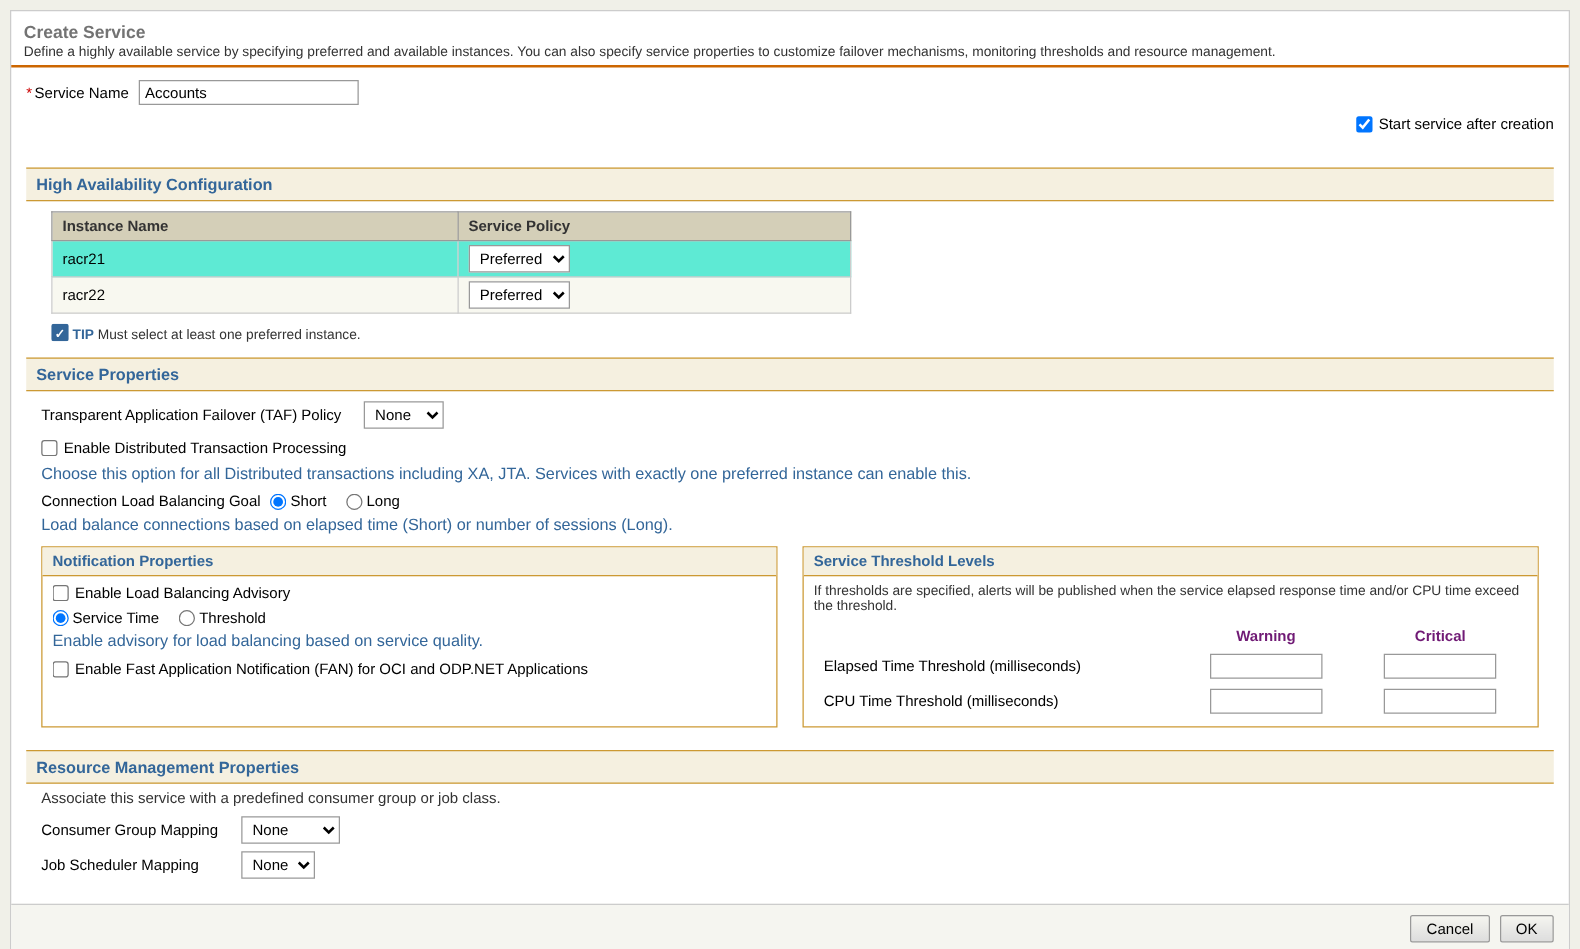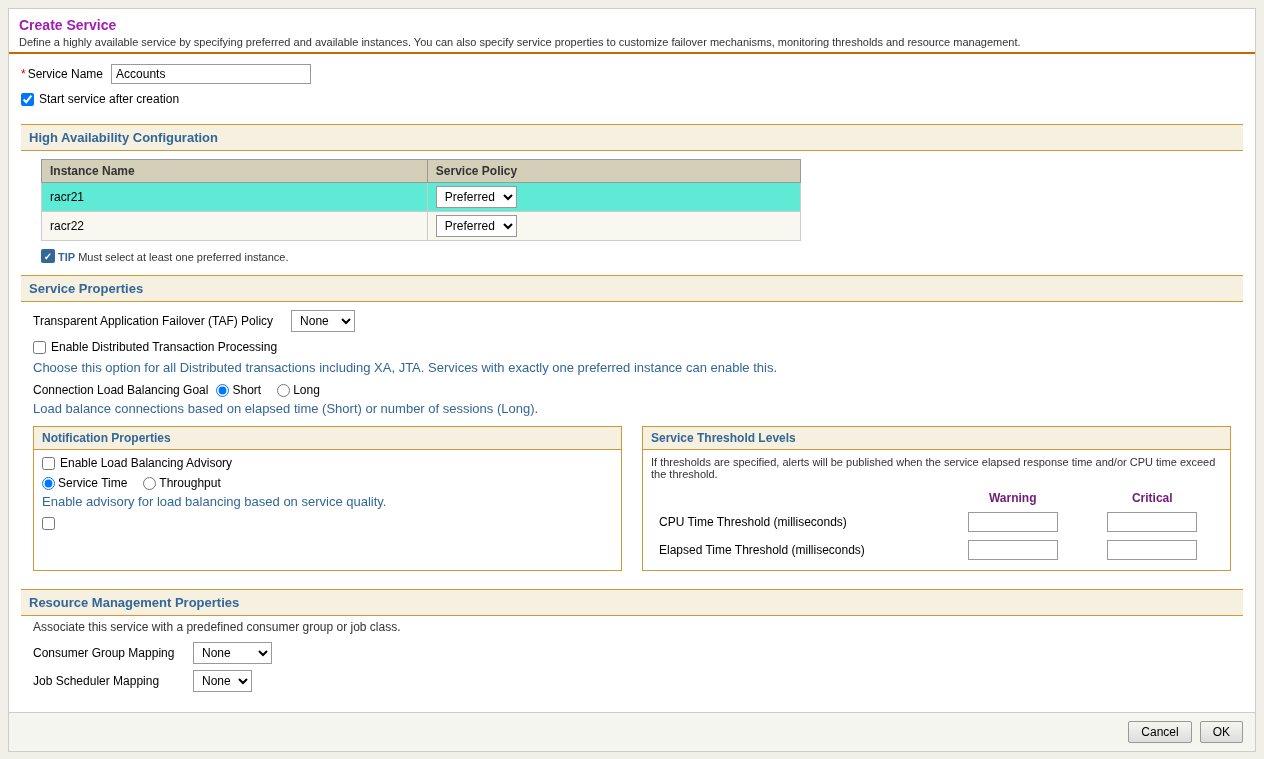--- a/index.html
+++ b/index.html
@@ -15,21 +15,21 @@
       margin: 8px;
       padding: 0;
     }
     .page-header {
       border-bottom: 2px solid #cc6600;
       padding: 8px 10px 4px 10px;
     }
     .page-title {
       font-size: 14px;
       font-weight: bold;
-      color: #a21caf;
+      color: #737373;
     }
     .page-description {
       font-size: 11px;
       color: #333;
       margin-top: 3px;
     }
     .main-content {
       padding: 10px 12px;
     }
     .form-row {
@@ -43,46 +43,47 @@
     }
     .field-label {
       font-size: 12px;
       margin-right: 8px;
       white-space: nowrap;
     }
     .text-input {
       border: 1px solid #999;
       padding: 2px 4px;
       font-size: 12px;
-      width: 200px;
+      width: 176px;
       background: #fff;
     }
     .checkbox-row {
       display: flex;
       align-items: center;
-      margin-bottom: 18px;
+      margin-bottom: 28px;
+      justify-content: flex-end;
     }
     .checkbox-row input[type=checkbox] {
       margin-right: 5px;
     }
     .section-header {
       background: #f5f0e0;
       border-top: 1px solid #cc9933;
       border-bottom: 1px solid #cc9933;
       padding: 5px 8px;
       margin-bottom: 0;
     }
     .section-title {
       color: #336699;
       font-size: 13px;
       font-weight: bold;
     }
     .ha-table {
       border: 1px solid #ccc;
-      width: 760px;
+      width: 640px;
       border-collapse: collapse;
       margin: 0 0 8px 20px;
     }
     .ha-table th {
       background: #d4cfb8;
       border: 1px solid #999;
       padding: 4px 8px;
       text-align: left;
       font-size: 12px;
       font-weight: bold;
@@ -363,56 +364,57 @@
                 <input type="checkbox" style="">
                 <span class="checkbox-label">Enable Load Balancing Advisory</span>
               </div>
               <div class="radio-group" style="margin-bottom:4px;">
                 <label>
                   <input type="radio" name="notif" value="ServiceTime" checked="" style="">
                   <span>Service Time</span>
                 </label>
                 <label>
                   <input type="radio" name="notif" value="Throughput" style="">
-                  <span>Throughput</span>
+                  <span>Threshold</span>
                 </label>
               </div>
               <div style="margin-bottom:8px;">
                 <a class="info-link" href="#">Enable advisory for load balancing based on service quality.</a>
               </div>
               <div class="notification-cb-row">
                 <input type="checkbox" style="">
+                <span class="checkbox-label">Enable Fast Application Notification (FAN) for OCI and ODP.NET Applications</span>
               </div>
             </div>
           </div>
 
           <div class="right-col">
             <div class="sub-section-title">Service Threshold Levels</div>
             <div class="sub-section-content">
               <p style="font-size:11px; color:#333; margin-bottom:8px;">If thresholds are specified, alerts will be published when the service elapsed response time and/or CPU time exceed the threshold.</p>
               <table class="threshold-table">
                 <thead>
                   <tr>
                     <th></th>
                     <th>Warning</th>
                     <th>Critical</th>
                   </tr>
                 </thead>
                 <tbody>
                   <tr>
-                    <td>CPU Time Threshold (milliseconds)</td>
+                    <td>Elapsed Time Threshold (milliseconds)</td>
                     <td class="input-cell">
                       <input type="text" class="threshold-input" value="" style="">
                     </td>
                     <td class="input-cell">
                       <input type="text" class="threshold-input" value="" style="">
                     </td>
                   </tr>
                   <tr>
-                    <td>Elapsed Time Threshold (milliseconds)</td>
+                    <td>CPU Time Threshold (milliseconds)</td>
                     <td class="input-cell">
                       <input type="text" class="threshold-input" value="" style="">
                     </td>
                     <td class="input-cell">
                       <input type="text" class="threshold-input" value="" style="">
                     </td>
                   </tr>
                 </tbody>
               </table>
             </div>

